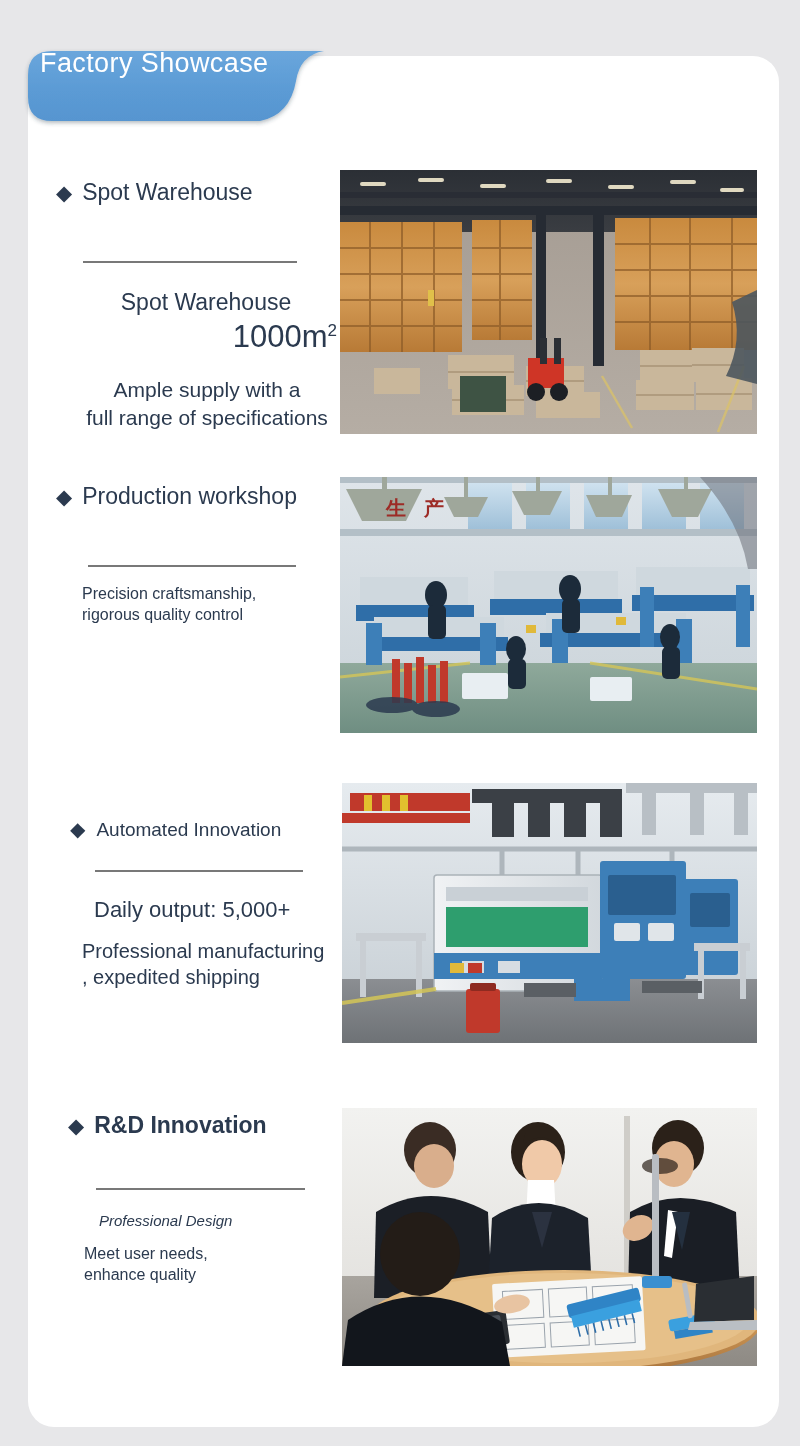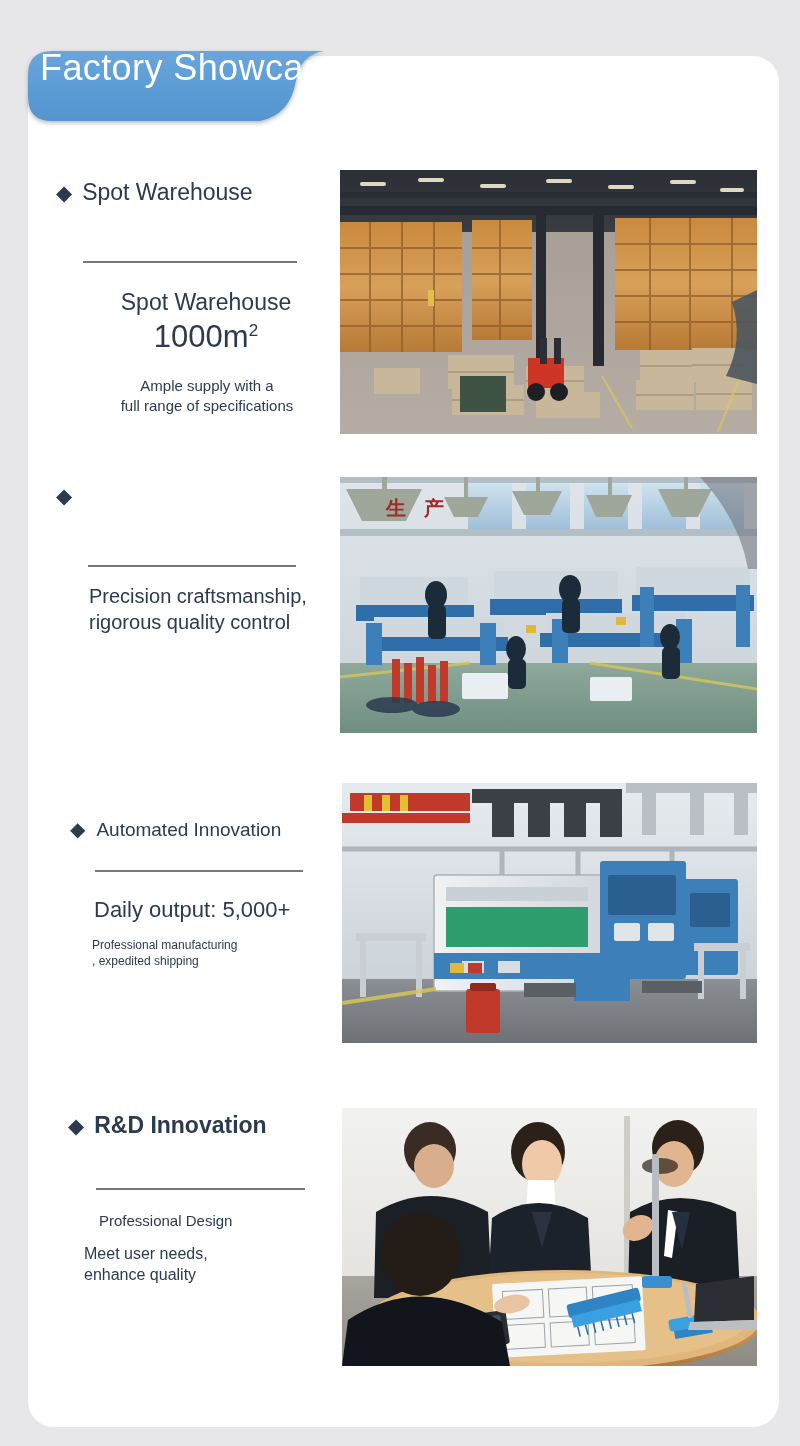--- a/index.html
+++ b/index.html
@@ -36,21 +36,21 @@
     height: 82px;
     z-index: 5;
   }
   .ribbon svg { display: block; width: 100%; height: 100%; overflow: visible; }
   .ribbon-title {
     position: absolute;
     left: 40px;
     top: 50px;
     z-index: 6;
     color: #ffffff;
-    font-size: 36px;
+    font-size: 27px;
     font-weight: 400;
     letter-spacing: 0.4px;
     line-height: 1;
     white-space: nowrap;
   }
 
   
   .section { position: absolute; }
 
   .sec-head {
@@ -87,50 +87,50 @@
     white-space: pre-line;
   }
 
   
   #sec1 { left: 56px; top: 181px; }
   #sec1 .diamond   { font-size: 21px; margin-right: 10px; }
   #sec1 .sec-title { font-size: 23px; }
   #sec1 .divider   { position: absolute; left: 27px; top: 80px; width: 214px; }
   #sec1 .big-line  { position: absolute; top: 108px; left: 27px; width: 246px;
                      text-align: center; font-size: 23px; }
-  #sec1 .big-num   { position: absolute; top: 140px; left: 27px; width: 246px;
-                     text-align: center; font-size: 31px; color: #2b3a4f; line-height: 1; }
+  #sec1 .big-num   { position: absolute; top: 140px; left: 35px; width: 246px;
+                     text-align: right; font-size: 31px; color: #2b3a4f; line-height: 1; }
   #sec1 .big-num sup { font-size: 0.55em; vertical-align: super; line-height: 0; }
   #sec1 .desc      { position: absolute; top: 195px; left: 27px; width: 248px;
-                     text-align: center; font-size: 15px; }
+                     text-align: center; font-size: 21px; }
 
   
   #sec2 { left: 56px; top: 485px; }
   #sec2 .diamond   { font-size: 21px; margin-right: 10px; }
   #sec2 .sec-title { font-size: 23px; }
   #sec2 .divider   { position: absolute; left: 32px; top: 80px; width: 208px; }
-  #sec2 .desc      { position: absolute; top: 98px; left: 33px; width: 230px;
-                     font-size: 20px; }
+  #sec2 .desc      { position: absolute; top: 98px; left: 26px; width: 230px;
+                     font-size: 16px; }
 
   
   #sec3 { left: 70px; top: 819px; }
   #sec3 .diamond   { font-size: 20px; margin-right: 11px; }
   #sec3 .sec-title { font-size: 19px; }
   #sec3 .divider   { position: absolute; left: 25px; top: 51px; width: 208px; }
   #sec3 .big-line  { position: absolute; top: 78px; left: 24px; font-size: 22px; }
-  #sec3 .desc      { position: absolute; top: 119px; left: 22px; width: 262px;
-                     font-size: 12px; }
+  #sec3 .desc      { position: absolute; top: 119px; left: 12px; width: 262px;
+                     font-size: 20px; }
 
   
   #sec4 { left: 68px; top: 1114px; }
   #sec4 .diamond   { font-size: 21px; margin-right: 10px; }
   #sec4 .sec-title { font-size: 23px; font-weight: bold; }
   #sec4 .divider   { position: absolute; left: 28px; top: 74px; width: 209px; }
   #sec4 .sub       { position: absolute; top: 99px; left: 31px; font-size: 15px;
-                     color: #2b3a4f; line-height: 1; }
+                     color: #2b3a4f; line-height: 1; font-style: italic; }
   #sec4 .desc      { position: absolute; top: 129px; left: 16px; width: 240px;
                      font-size: 16px; }
 
   
   .photo {
     position: absolute;
     overflow: hidden;
     background: #b9bcc0;
   }
   .photo > svg { display: block; width: 100%; height: 100%; }
@@ -245,20 +245,21 @@
       <path d="M262 206 L292 258 M404 196 L378 262"></path>
     </g>
     <path d="M392 132 Q404 170 386 206 L417 214 L417 120 Z" fill="#4d565e" opacity="0.9"></path>
     <rect x="88" y="120" width="6" height="16" fill="#e0c04a"></rect>
   </svg>
 </div>
 
 <div class="section" id="sec2">
   <div class="sec-head">
     <span class="diamond">◆</span>
+    <span class="sec-title">Production workshop</span>
   </div>
   <div class="divider"></div>
   <div class="desc">Precision craftsmanship,
 rigorous quality control</div>
 </div>
 
 <div class="photo" id="photo2">
   <svg viewBox="0 0 417 256" preserveAspectRatio="none" aria-hidden="true">
     <defs>
       <linearGradient id="p2wall" x1="0" y1="0" x2="0" y2="1">

